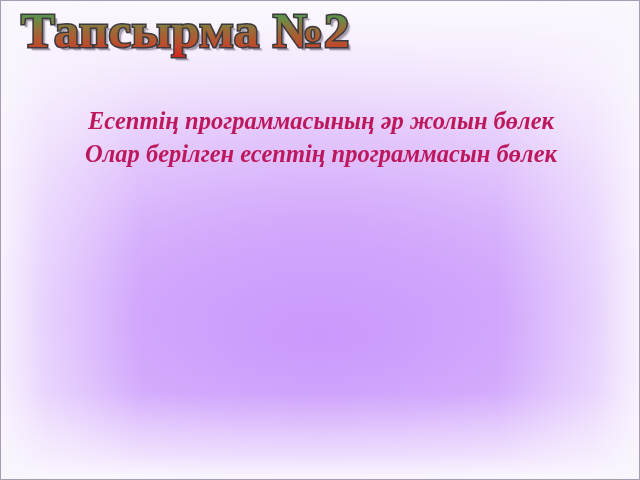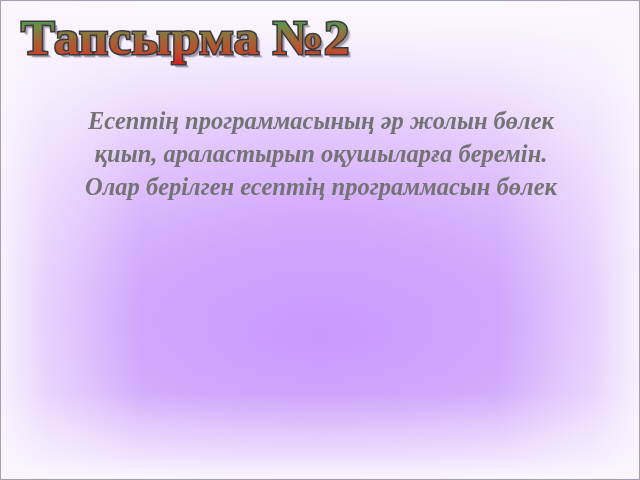--- a/index.html
+++ b/index.html
@@ -76,21 +76,21 @@
         rgba(252,249,255,0.00) 26%,
         rgba(252,249,255,0.00) 82%,
         rgba(252,249,255,0.55) 95%,
         rgba(252,249,255,0.95) 100%);
   }
 
   
   .title-block {
     position: absolute;
     left: 20px;
-    top: 10px;
+    top: 3px;
     width: 420px;
     height: 62px;
   }
 
   .wordart {
     position: relative;
     display: inline-block;
     font-family: "Liberation Serif", "DejaVu Serif", serif;
     font-weight: 700;
     font-size: 49px;
@@ -141,21 +141,21 @@
     width: 552px;
     text-align: center;
   }
 
   .body-line {
     font-family: "Liberation Serif", "DejaVu Serif", serif;
     font-weight: 700;
     font-style: italic;
     font-size: 24.5px;
     line-height: 33.2px;
-    color: #737373;
+    color: #be185d;
     white-space: nowrap;
   }
 </style>
 </head>
 <body>
 
 <div class="slide">
 
   <div class="bg-layer bg-base"></div>
   <div class="bg-layer bg-glow-mid"></div>
@@ -164,17 +164,16 @@
 
   <div class="title-block">
     <span class="wordart">
       <span class="wa-shadow">Тапсырма №2</span>
       <span class="wa-fill">Тапсырма №2</span>
     </span>
   </div>
 
   <div class="body-block">
     <div class="body-line">Есептің программасының әр жолын бөлек</div>
-    <div class="body-line">қиып, араластырып оқушыларға беремін.</div>
     <div class="body-line">Олар берілген есептің программасын бөлек</div>
   </div>
 
 </div>
 
 </body></html>

